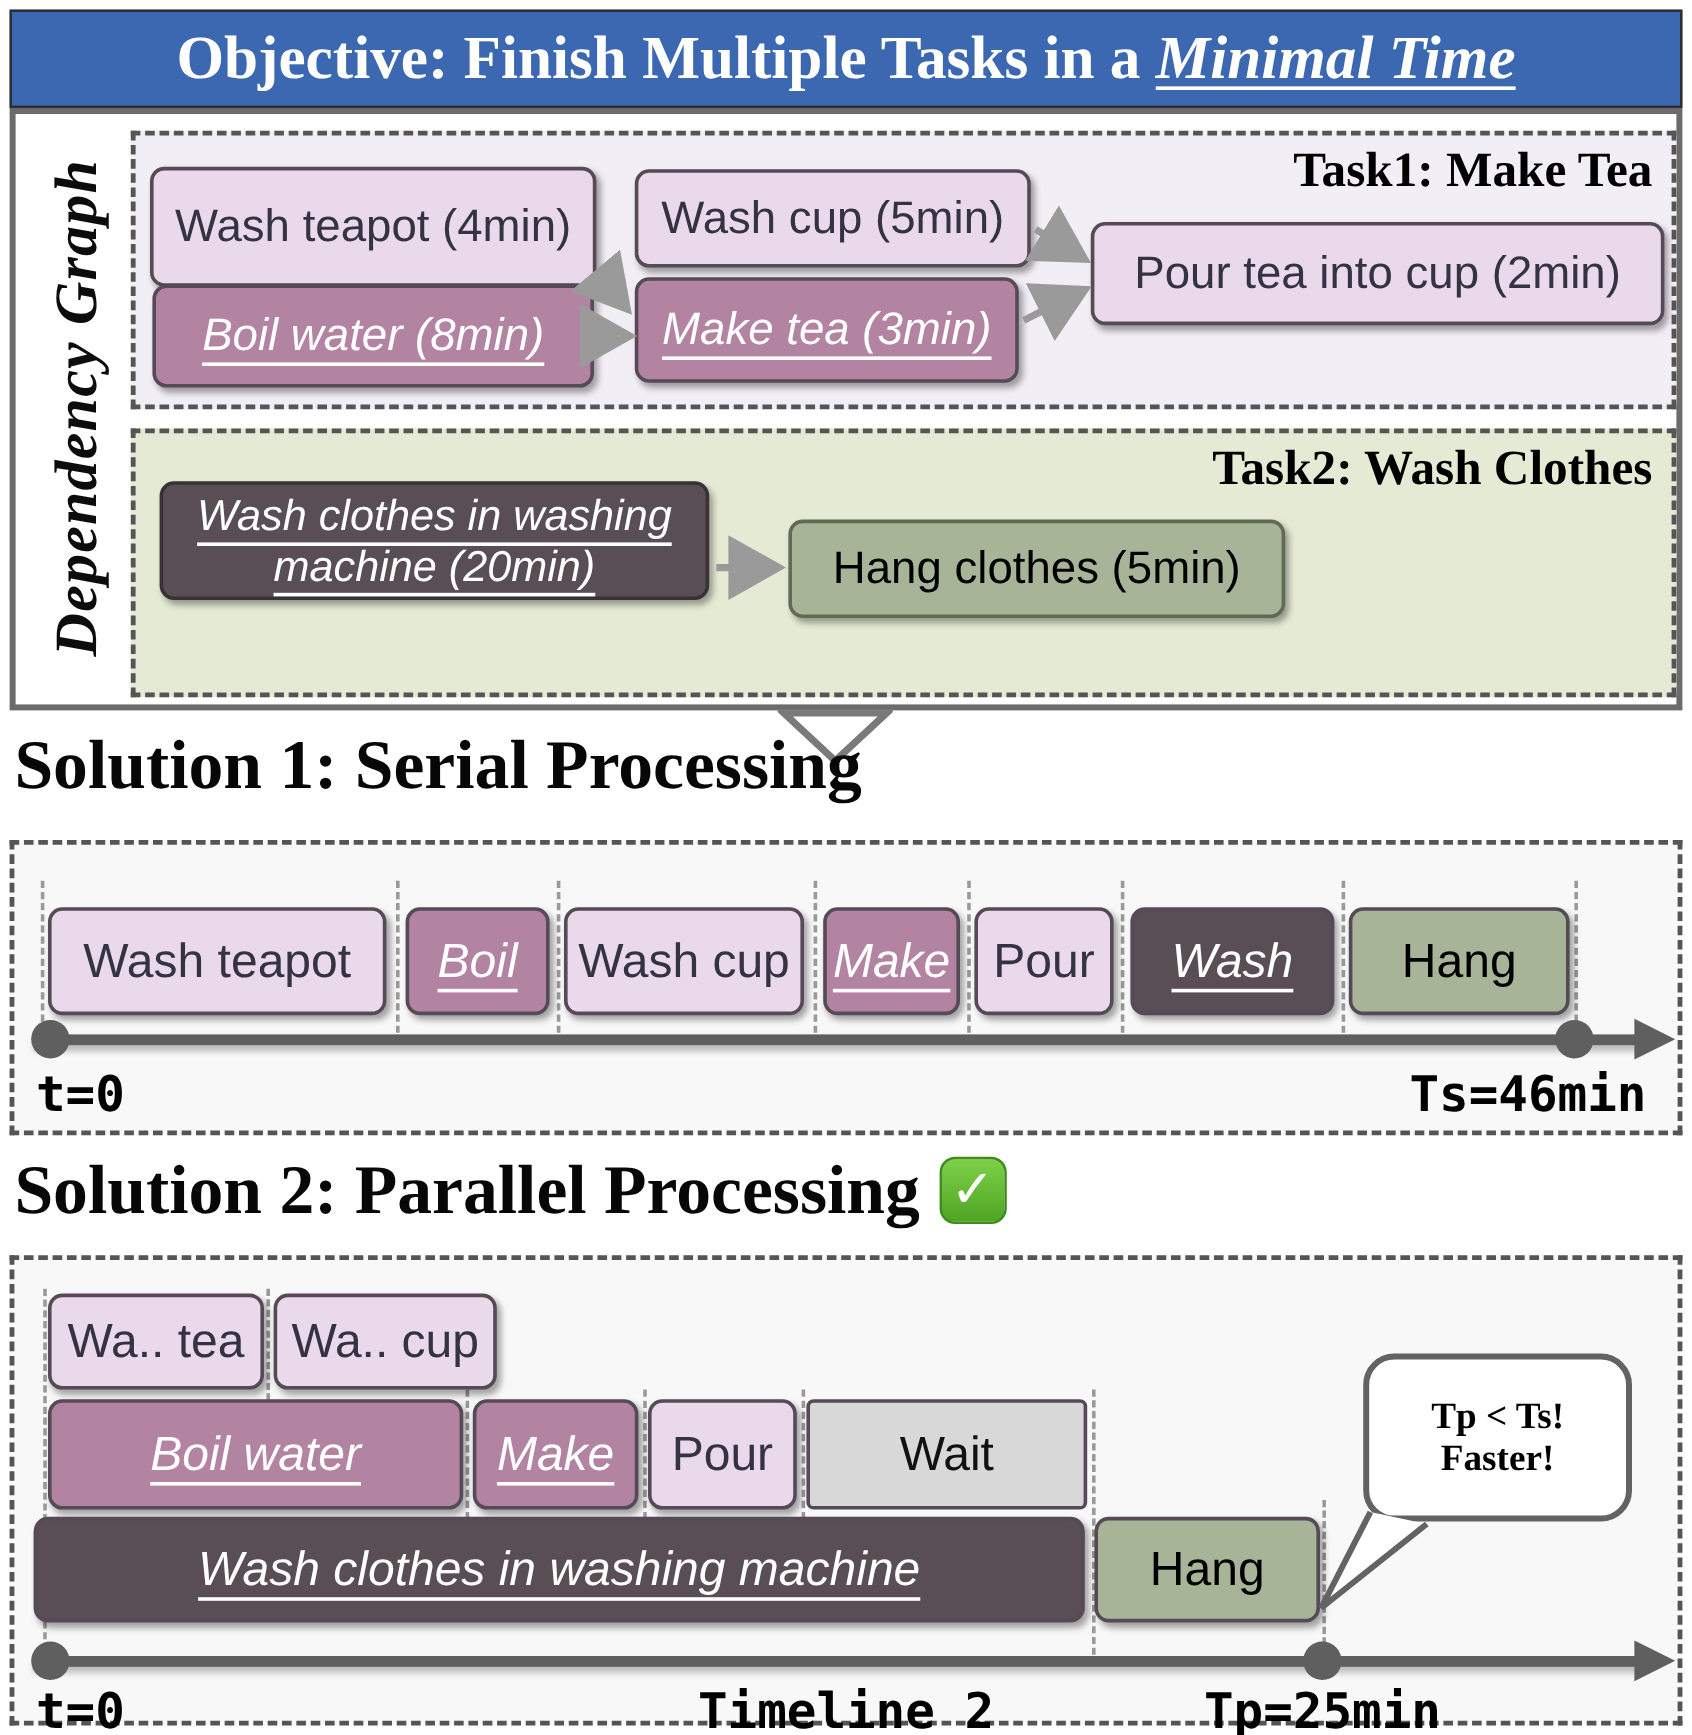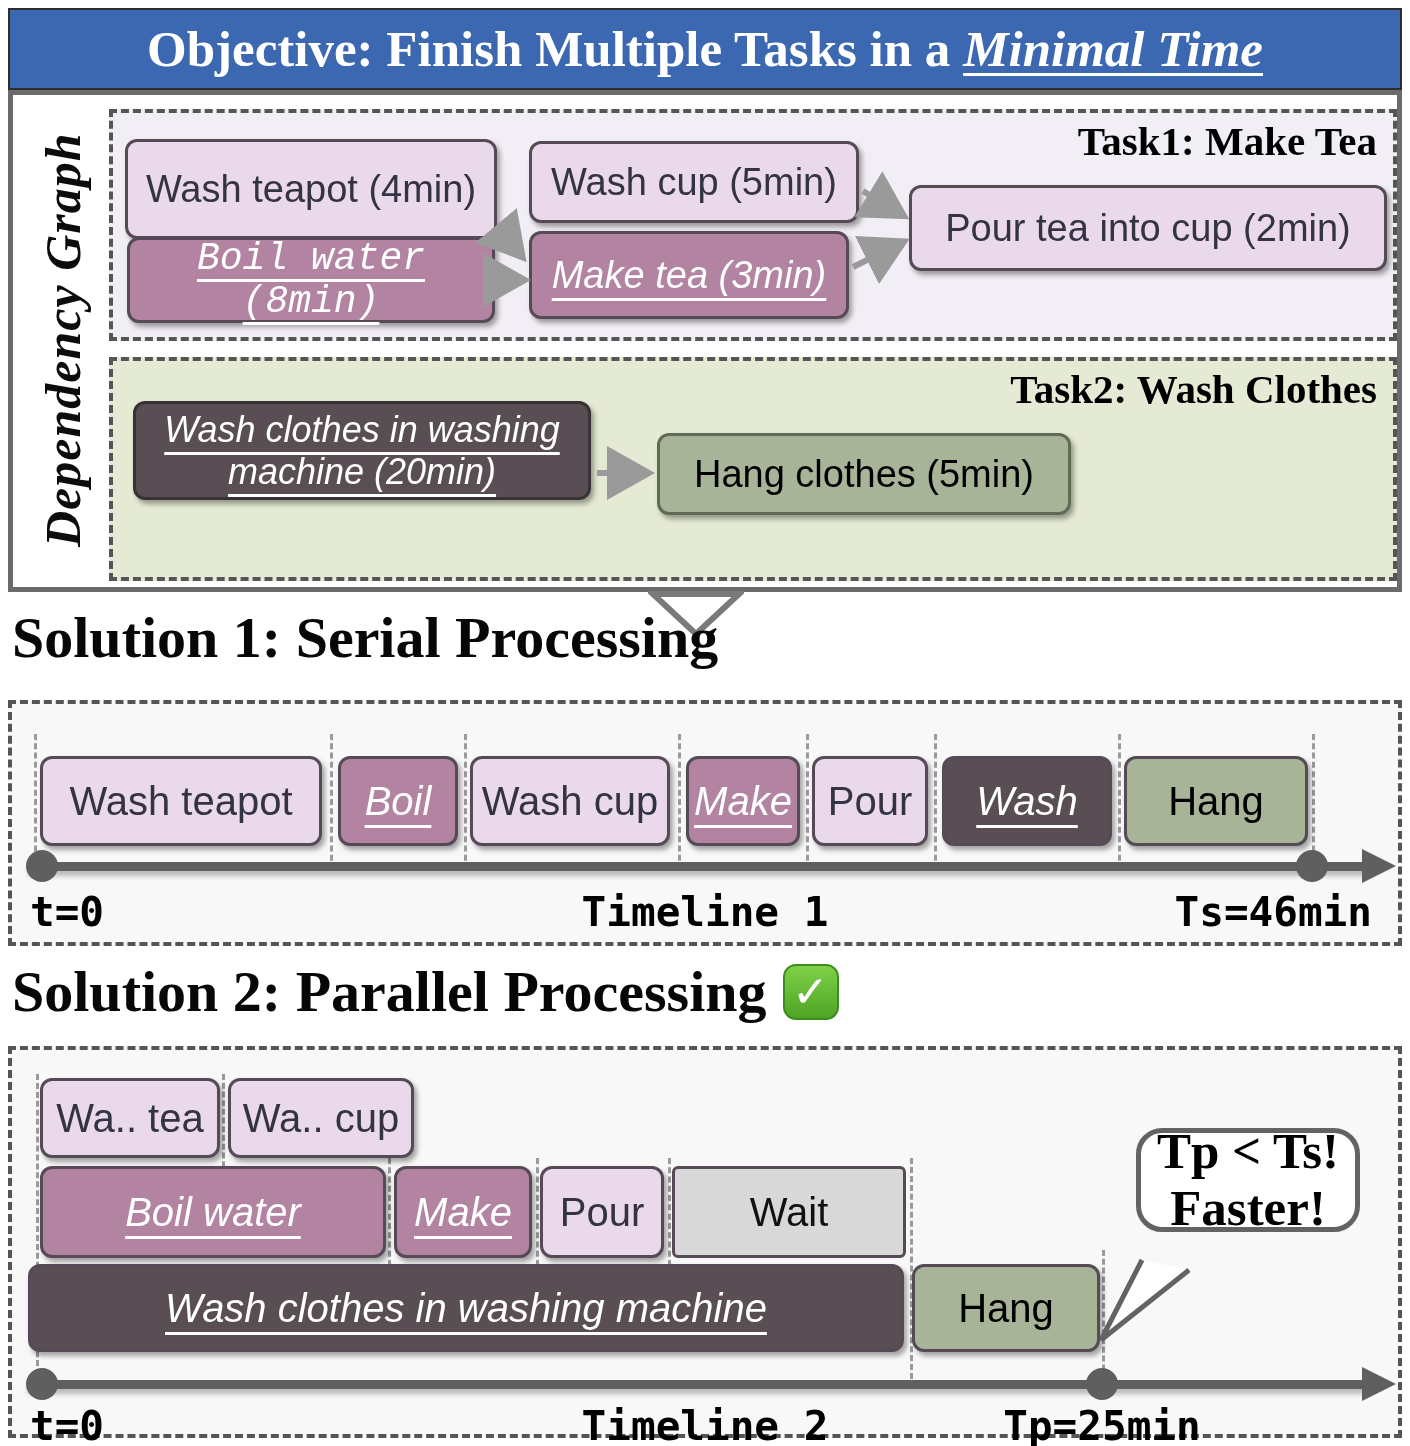--- a/index.html
+++ b/index.html
@@ -83,44 +83,44 @@
     display:flex; align-items:center; justify-content:center;
     font-size:40px; box-shadow:3px 4px 5px rgba(0,0,0,0.35);
   }
   .axis-line { position:absolute; height:9px; background:#5f5f5f; box-shadow:0 5px 5px rgba(0,0,0,0.25); }
   .axis-head { position:absolute; width:0; height:0; border-left:34px solid #5f5f5f; border-top:17px solid transparent; border-bottom:17px solid transparent; }
   .axis-dot { position:absolute; width:32px; height:32px; border-radius:50%; background:#5f5f5f; transform:translate(-50%,-50%); }
   .mono-label { position:absolute; font-family:"DejaVu Sans Mono", monospace; font-weight:bold; font-size:41px; color:#000; }
 
   
   .bubble {
-    position:absolute; left:1124px; top:78px; width:224px; height:104px;
+    position:absolute; left:1124px; top:78px; width:224px; height:140px;
     background:#fff; border:5px solid #636363; border-radius:26px; z-index:4;
     display:flex; flex-direction:column; align-items:center; justify-content:center;
-    font-family:"Liberation Serif", serif; font-weight:bold; font-size:51px; color:#000; line-height:1.12;
+    font-family:"Liberation Serif", serif; font-weight:bold; font-size:31px; color:#000; line-height:1.12;
   }
   .bubble-tail { position:absolute; left:1075px; top:208px; z-index:5; }
 </style>
 </head>
 <body>
 
 <div class="header">
   <span>Objective: Finish Multiple Tasks in a </span><span class="emph">Minimal Time</span>
 </div>
 
 <div class="dep-box">
   <div class="side-label">Dependency Graph</div>
 
   <div class="panel panel-task1">
     <div class="panel-label">Task1: Make Tea</div>
 
     <div class="node st-light" style="left:12px; top:26px; width:372px; height:100px;">Wash teapot (4min)</div>
     <div class="node st-light" style="left:416px; top:28px; width:330px; height:82px;">Wash cup (5min)</div>
     <div class="node st-light" style="left:796px; top:72px; width:478px; height:86px;">Pour tea into cup (2min)</div>
-    <div class="node st-mauve" style="left:14px; top:124px; width:368px; height:86px;font-family:Liberation Mono, monospace;">
+    <div class="node st-mauve" style="left:14px; top:124px; width:368px; height:86px;">
       <span class="emph-w">Boil water (8min)</span>
     </div>
     <div class="node st-mauve" style="left:416px; top:118px; width:320px; height:88px;">
       <span class="emph-w">Make tea (3min)</span>
     </div>
 
     <svg class="arrow-svg" width="1280" height="224" viewBox="0 0 1280 224">
       <defs>
         <marker id="ah" markerWidth="9" markerHeight="9" refX="6" refY="4.5" orient="auto">
           <path d="M0,0 L8,4.5 L0,9 Z" fill="#9a9a9a"></path>
@@ -179,21 +179,20 @@
       <span class="emph-w">Wash</span>
     </div>
   <div class="tl-bar st-green" style="left:1112px;top:52px; width:184px; height:90px;">Hang</div>
 
   <div class="axis-line" style="left:16px; top:158px; width:1338px;"></div>
   <div class="axis-head" style="left:1350px; top:145px;"></div>
   <div class="axis-dot" style="left:30px; top:162px;"></div>
   <div class="axis-dot" style="left:1300px; top:162px;"></div>
 
   <div class="mono-label" style="left:18px; top:184px;">t=0</div>
-  <div class="mono-label" style="left:0; top:184px; width:100%; text-align:center;">Timeline 1</div>
   <div class="mono-label" style="right:26px; top:184px;">Ts=46min</div>
 </div>
 
 <div class="sol-heading" style="top:958px;">
   <span>Solution 2: Parallel Processing</span>
   <span class="check-badge">✓</span>
 </div>
 
 <div class="tl-box tl2">
   <div class="gridline" style="left:24px;  top:24px;  height:310px;"></div>

